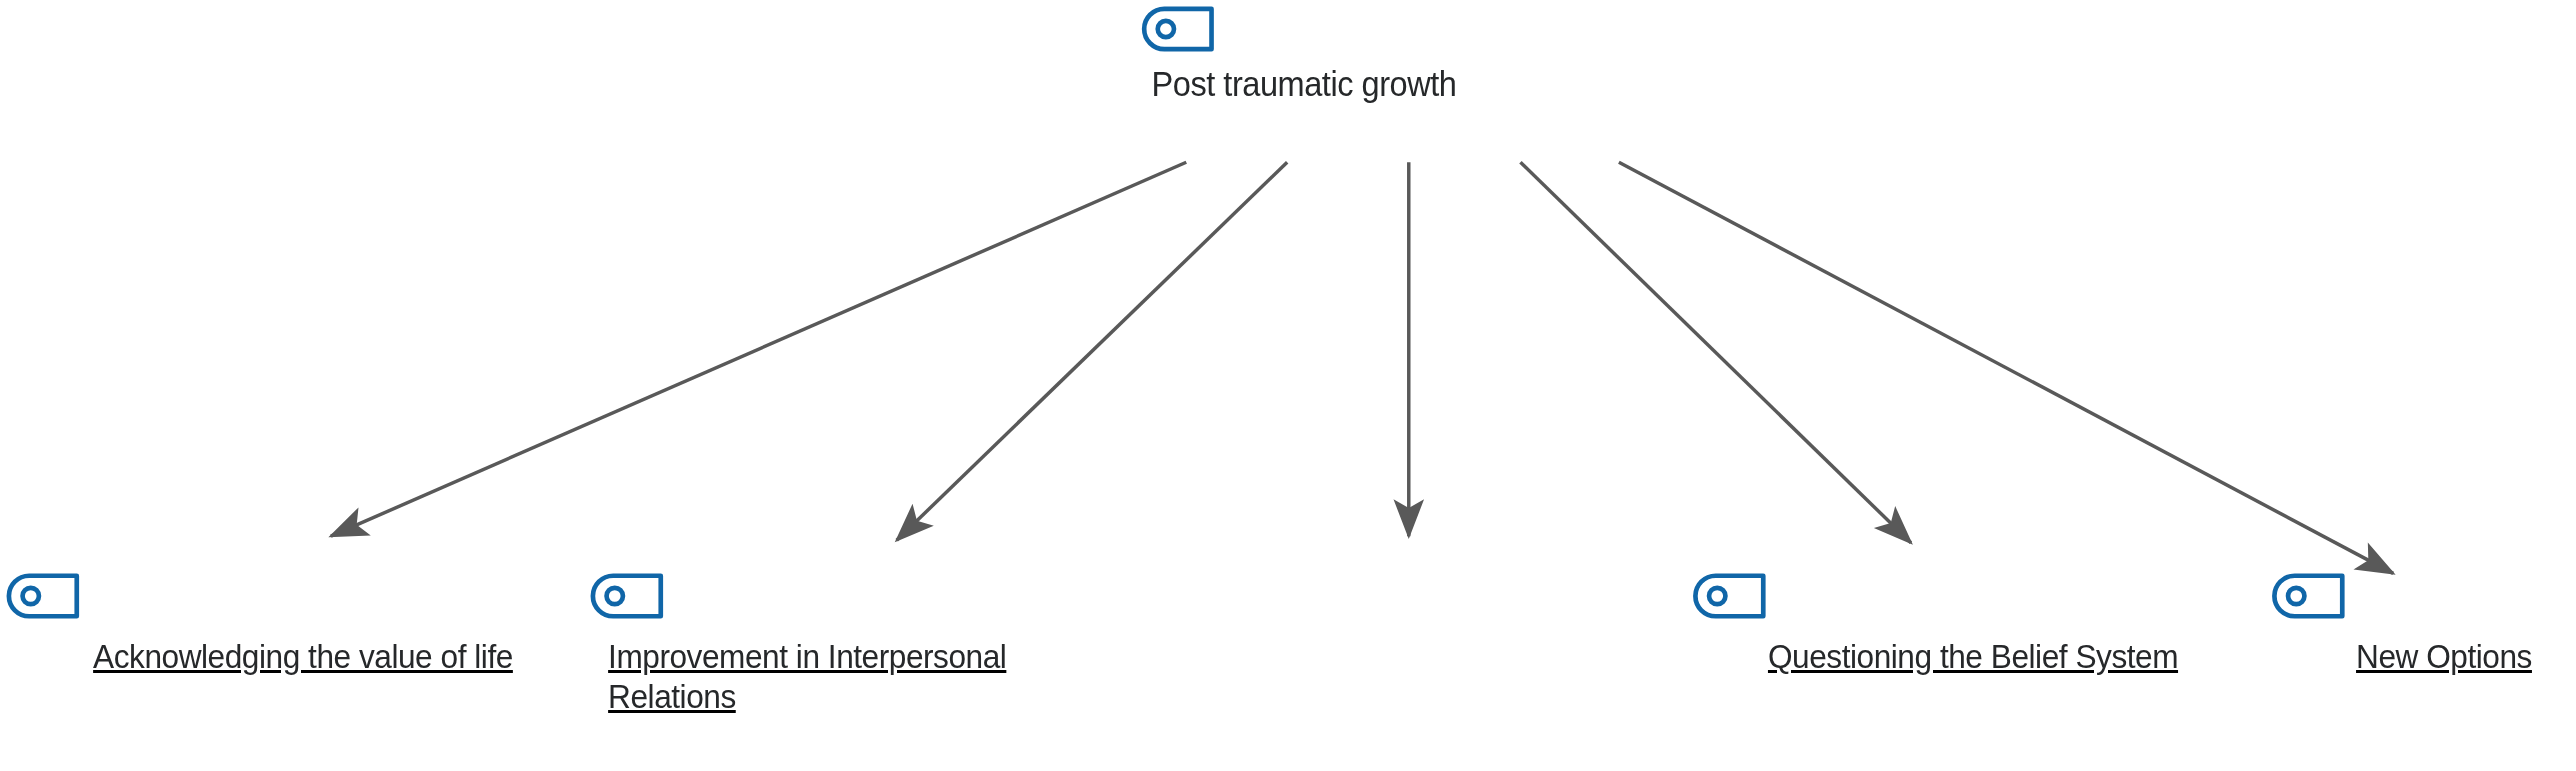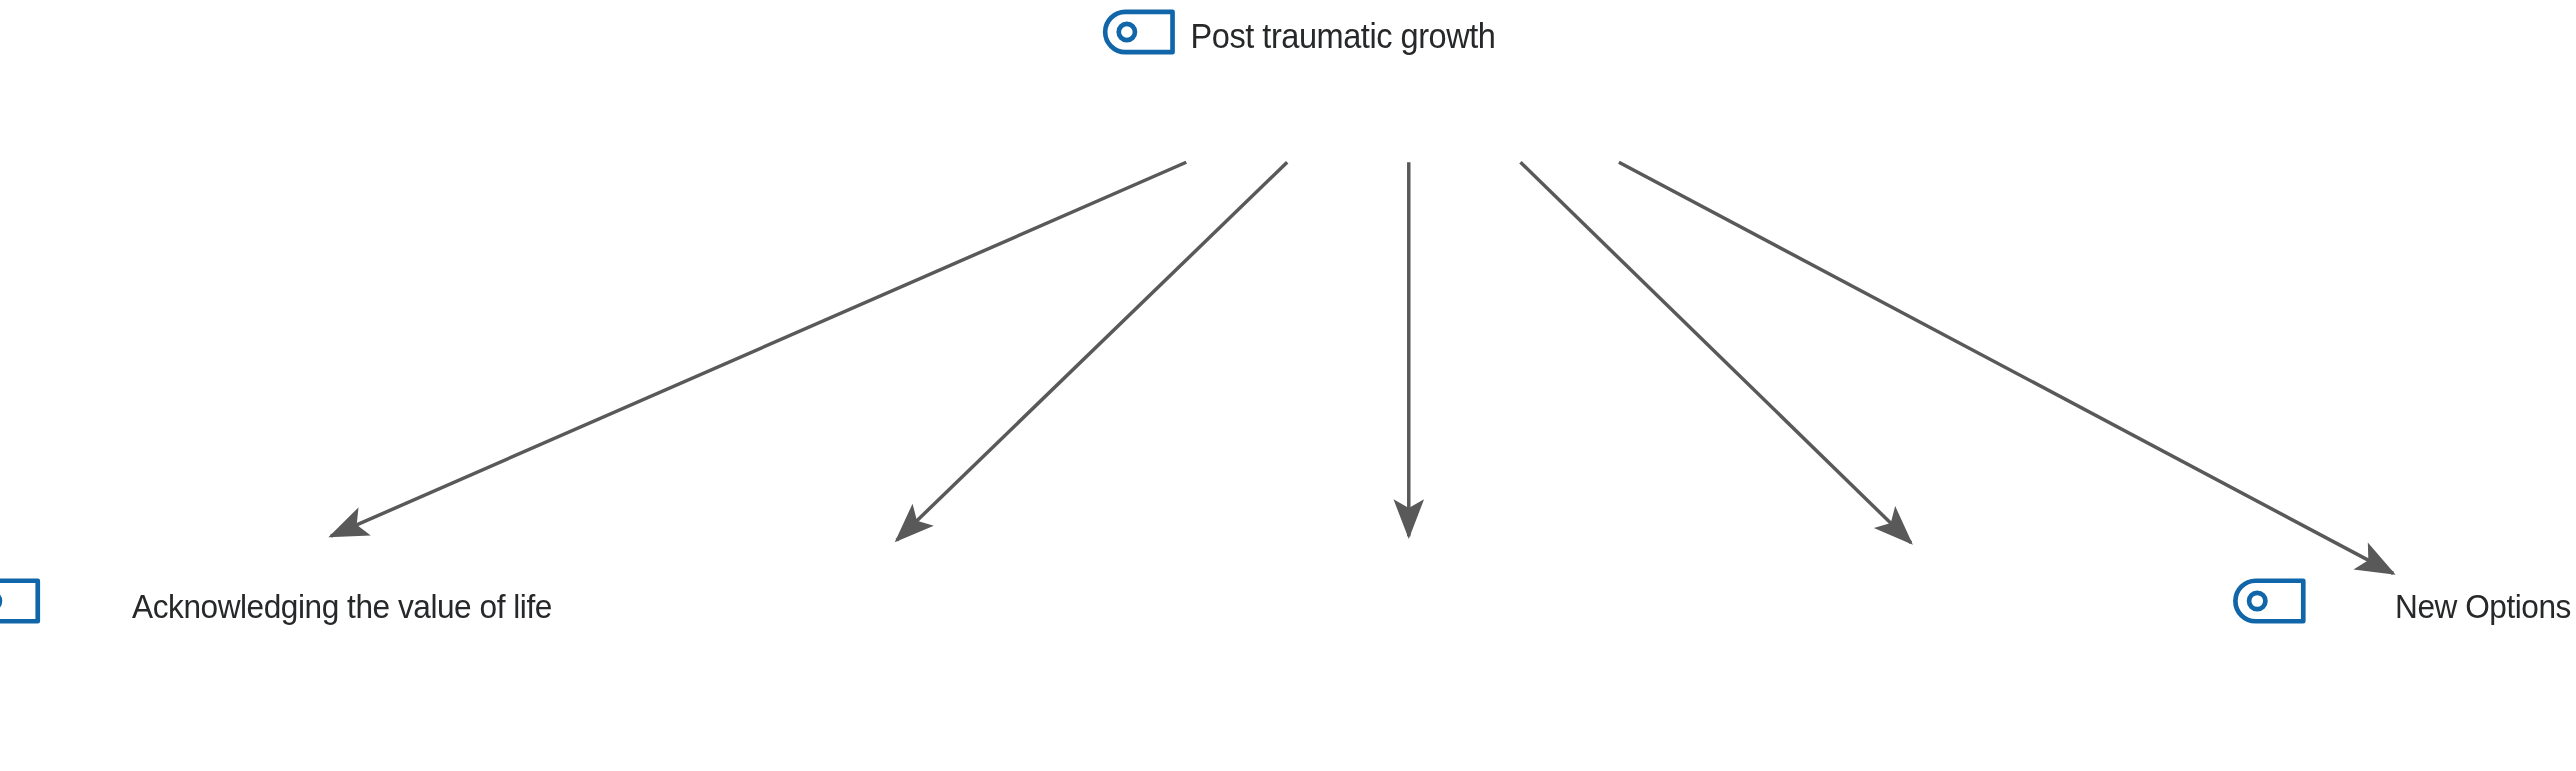--- a/index.html
+++ b/index.html
@@ -21,22 +21,22 @@
     left: 0;
     top: 0;
     width: 2576px;
     height: 772px;
     pointer-events: none;
   }
   
   .node {
     position: absolute;
     display: flex;
-    flex-direction: row;
-    align-items: flex-end;
+    flex-direction: column;
+    align-items: flex-start;
   }
   .tag-icon {
     display: block;
     width: 78px;
     height: 50px;
   }
   .node-label {
     margin-top: 13.2px;
     color: #26282a;
     font-family: "Liberation Sans", sans-serif;
@@ -59,20 +59,21 @@
     height: 48px;
   }
   #root-node .node-label {
     margin-top: 10px;
     font-size: 35px;
     white-space: nowrap;
   }
   
   .child {
     top: 571px;
+    text-decoration: underline;
   }
   .child .node-label {
     margin-top: 15px;
   }
   #child-0 { left: 303px; transform: translateX(-50%); }
   #child-1 { left: 862px; transform: translateX(-50%); }
   #child-2 { left: 1423px; transform: translateX(-50%); }
   #child-3 { left: 1973px; transform: translateX(-50%); }
   #child-4 { left: 2444px; transform: translateX(-50%); }
 
@@ -114,22 +115,37 @@
   </div>
 
   <div class="node child" id="child-0">
     <svg class="tag-icon" viewBox="0 0 100 62" xmlns="http://www.w3.org/2000/svg">
       <path d="M31,5 L92,5 L92,57 L31,57 A26,26 0 0 1 31,5 Z" fill="none" stroke="#1066A8" stroke-width="6" stroke-linejoin="round"></path>
       <circle cx="33" cy="31" r="10.5" fill="none" stroke="#1066A8" stroke-width="6"></circle>
     </svg>
     <div class="node-label">Acknowledging the value of life</div>
   </div>
 
+  <div class="node child" id="child-1">
+    <svg class="tag-icon" viewBox="0 0 100 62" xmlns="http://www.w3.org/2000/svg">
+      <path d="M31,5 L92,5 L92,57 L31,57 A26,26 0 0 1 31,5 Z" fill="none" stroke="#1066A8" stroke-width="6" stroke-linejoin="round"></path>
+      <circle cx="33" cy="31" r="10.5" fill="none" stroke="#1066A8" stroke-width="6"></circle>
+    </svg>
+    <div class="node-label">Improvement in Interpersonal
+Relations</div>
+  </div>
 
 
+  <div class="node child" id="child-3">
+    <svg class="tag-icon" viewBox="0 0 100 62" xmlns="http://www.w3.org/2000/svg">
+      <path d="M31,5 L92,5 L92,57 L31,57 A26,26 0 0 1 31,5 Z" fill="none" stroke="#1066A8" stroke-width="6" stroke-linejoin="round"></path>
+      <circle cx="33" cy="31" r="10.5" fill="none" stroke="#1066A8" stroke-width="6"></circle>
+    </svg>
+    <div class="node-label">Questioning the Belief System</div>
+  </div>
 
   <div class="node child" id="child-4">
     <svg class="tag-icon" viewBox="0 0 100 62" xmlns="http://www.w3.org/2000/svg">
       <path d="M31,5 L92,5 L92,57 L31,57 A26,26 0 0 1 31,5 Z" fill="none" stroke="#1066A8" stroke-width="6" stroke-linejoin="round"></path>
       <circle cx="33" cy="31" r="10.5" fill="none" stroke="#1066A8" stroke-width="6"></circle>
     </svg>
     <div class="node-label">New Options</div>
   </div>
 
 </div>

